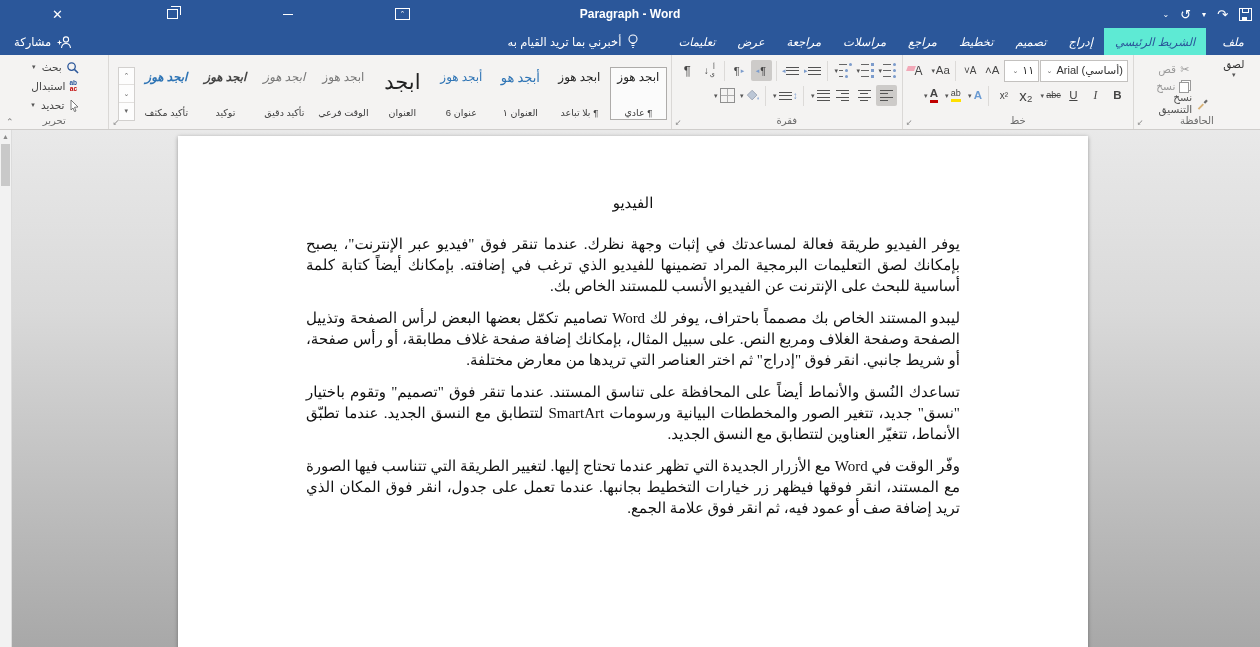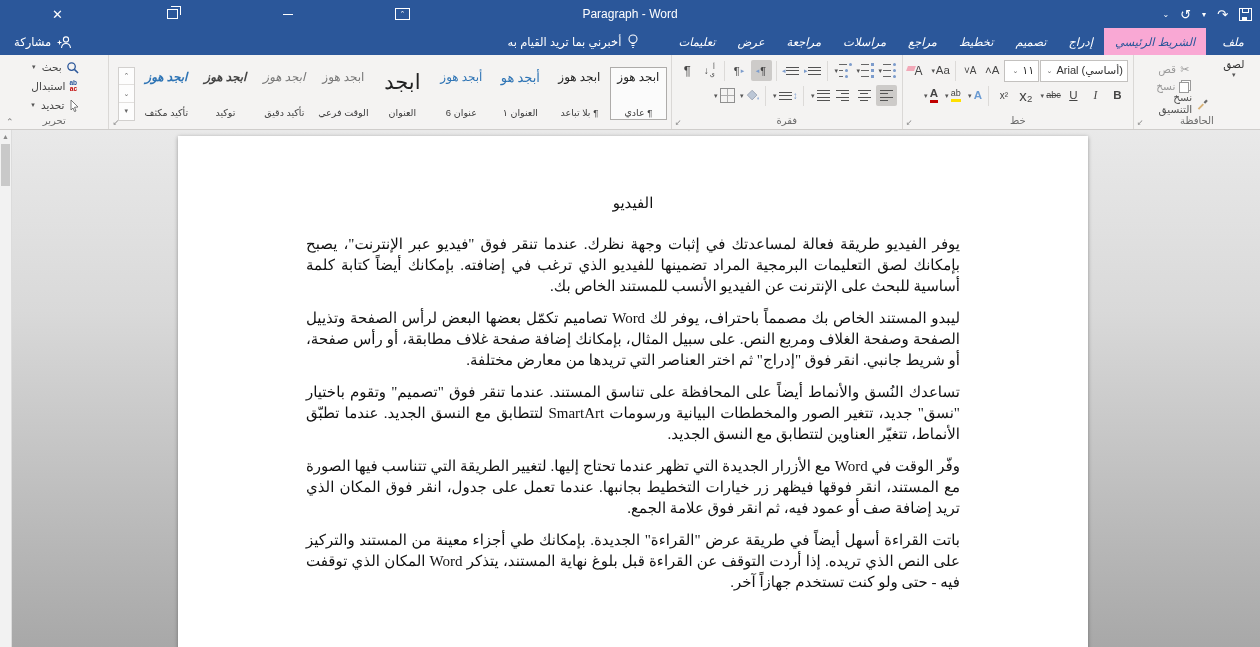--- a/index.html
+++ b/index.html
@@ -9,32 +9,32 @@
   
   .titlebar{position:relative;height:28px;background:#2b579a;color:#fff;
             display:flex;align-items:center;}
   .winctrls{position:absolute;left:0;top:0;height:28px;display:flex;align-items:center;}
   .wbtn{width:115px;height:28px;display:flex;align-items:center;justify-content:center;color:#fff;}
   .wbtn .x{font-size:13px;}
   .ic-restore{position:relative;width:9px;height:8px;border:1px solid #fff;}
   .ic-restore::before{content:'';position:absolute;top:-4px;left:3px;width:9px;height:8px;border:1px solid #fff;border-bottom:none;border-left:none;}
   .ic-min{width:10px;height:1px;background:#fff;}
   .ic-ribopt{position:relative;width:13px;height:10px;border:1px solid #fff;display:flex;align-items:center;justify-content:center;font-size:7px;color:#fff;}
-  .apptitle{position:absolute;left:0;right:0;text-align:center;font-size:12px;color:#fff;}
+  .apptitle{position:absolute;left:0;right:0;text-align:center;font-size:12px;color:#fff;font-weight:bold;}
   .qat{position:absolute;right:8px;top:0;height:28px;display:flex;align-items:center;gap:11px;color:#fff;}
   .qat .g{font-size:13px;line-height:1;}
   .qat .sm{font-size:8px;}
   .ic-save{position:relative;width:11px;height:11px;border:1px solid #fff;}
   .ic-save::before{content:'';position:absolute;top:0;left:2px;width:5px;height:3px;border:1px solid #fff;border-top:none;}
   .ic-save::after{content:'';position:absolute;bottom:0;left:2px;width:5px;height:3px;background:#fff;}
   
   .tabrow{height:27px;background:#2b579a;display:flex;align-items:stretch;direction:rtl;color:#fff;font-size:11.5px;}
   .tab{display:flex;align-items:center;padding:0 11px;cursor:default;font-style:italic;}
   .tab.file{padding:0 16px;}
-  .tab.active{background:#f9a8d4;color:#2b579a;}
+  .tab.active{background:#5eead4;color:#2b579a;}
   .tellme{display:flex;align-items:center;gap:6px;padding:0 10px;margin-right:18px;}
   .share{display:flex;align-items:center;gap:6px;padding:0 14px;margin-inline-start:auto;}
   
   .ribbon{position:relative;height:74px;background:#f4f3f2;border-bottom:1px solid #cfcdcb;
           display:flex;direction:rtl;}
   .rgroup{position:relative;display:flex;flex-direction:column;border-left:1px solid #dad8d6;padding:3px 3px 0;}
   .gbody{flex:1;display:flex;}
   .glabel{height:15px;font-size:10px;color:#6a6a6a;text-align:center;line-height:13px;}
   .launcher{position:absolute;left:3px;bottom:2px;font-size:8px;color:#8a8a8a;line-height:1;}
   .collapse{position:absolute;left:6px;bottom:2px;font-size:9px;color:#777;}
@@ -524,17 +524,16 @@
     <div class="vscroll">
       <div class="up">▲</div>
       <div class="thumb"></div>
     </div>
     <div class="page">
       <h1>الفيديو</h1>
       <p>يوفر الفيديو طريقة فعالة لمساعدتك في إثبات وجهة نظرك. عندما تنقر فوق "فيديو عبر الإنترنت"، يصبح بإمكانك لصق التعليمات البرمجية المراد تضمينها للفيديو الذي ترغب في إضافته. بإمكانك أيضاً كتابة كلمة أساسية للبحث على الإنترنت عن الفيديو الأنسب للمستند الخاص بك.</p>
       <p>ليبدو المستند الخاص بك مصمماً باحتراف، يوفر لك Word تصاميم تكمّل بعضها البعض لرأس الصفحة وتذييل الصفحة وصفحة الغلاف ومربع النص. على سبيل المثال، بإمكانك إضافة صفحة غلاف مطابقة، أو رأس صفحة، أو شريط جانبي. انقر فوق "إدراج" ثم اختر العناصر التي تريدها من معارض مختلفة.</p>
       <p>تساعدك النُسق والأنماط أيضاً على المحافظة على تناسق المستند. عندما تنقر فوق "تصميم" وتقوم باختيار "نسق" جديد، تتغير الصور والمخططات البيانية ورسومات SmartArt لتتطابق مع النسق الجديد. عندما تطبّق الأنماط، تتغيّر العناوين لتتطابق مع النسق الجديد.</p>
       <p>وفّر الوقت في Word مع الأزرار الجديدة التي تظهر عندما تحتاج إليها. لتغيير الطريقة التي تتناسب فيها الصورة مع المستند، انقر فوقها فيظهر زر خيارات التخطيط بجانبها. عندما تعمل على جدول، انقر فوق المكان الذي تريد إضافة صف أو عمود فيه، ثم انقر فوق علامة الجمع.</p>
-      <p>باتت القراءة أسهل أيضاً في طريقة عرض "القراءة" الجديدة. بإمكانك طي أجزاء معينة من المستند والتركيز على النص الذي تريده. إذا أردت التوقف عن القراءة قبل بلوغ نهاية المستند، يتذكر Word المكان الذي توقفت فيه - حتى ولو كنت تستخدم جهازاً آخر.</p>
     </div>
   </div>
 
 </div>
 
 </body></html>

